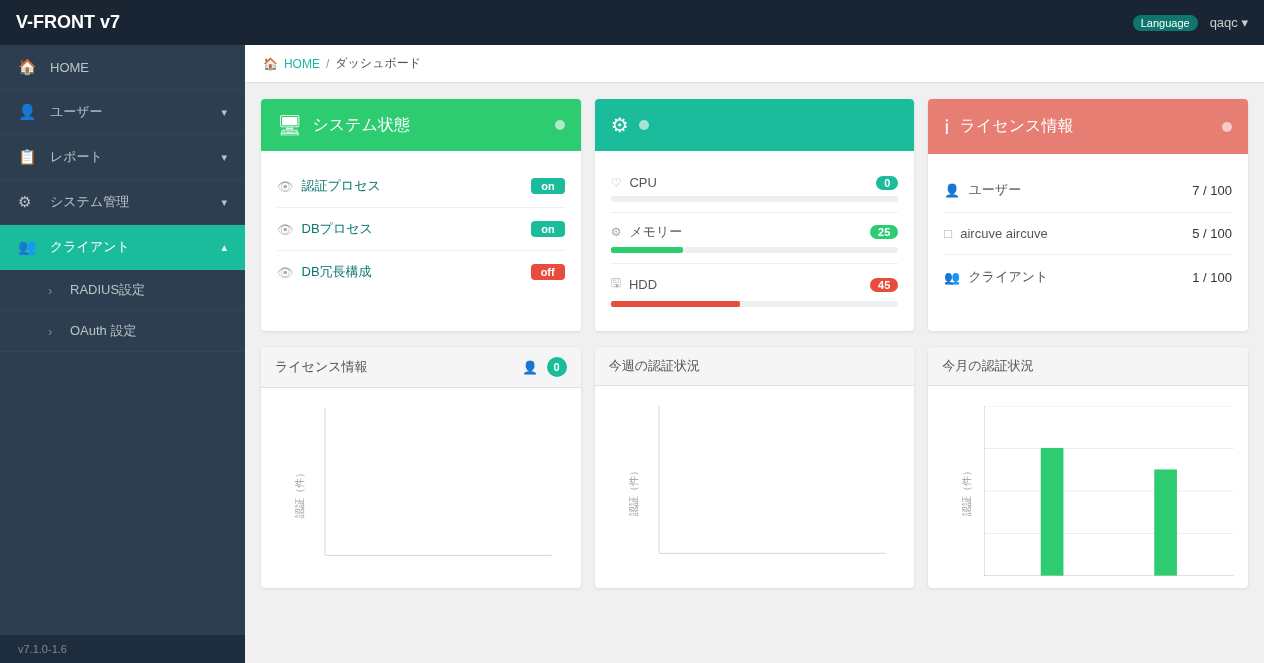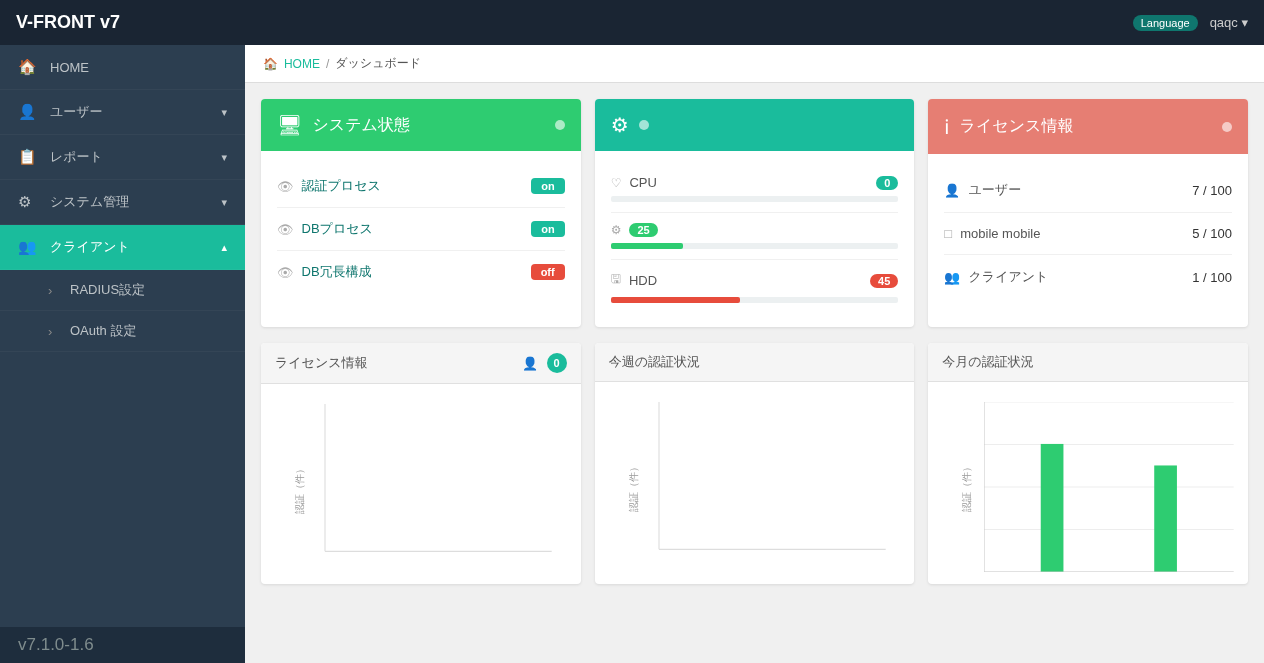--- a/index.html
+++ b/index.html
@@ -58,21 +58,21 @@
       cursor: pointer;
       font-size: 13px;
       border-bottom: 1px solid rgba(255,255,255,0.04);
     }
     .sidebar-sub-item .sub-arrow { width: 14px; margin-right: 8px; color: #888; }
     .sidebar-version {
       position: absolute;
       bottom: 0; left: 0; right: 0;
       padding: 8px 18px;
       color: #7f8c8d;
-      font-size: 17px;
+      font-size: 11px;
       background: #1e2d3d;
     }
 
     
     #main {
       margin-left: 245px;
       margin-top: 45px;
       padding: 0;
       min-height: calc(100vh - 45px);
     }
@@ -345,20 +345,21 @@
               <span class="hw-badge hw-badge-blue">0</span>
             </div>
             <div class="progress-bar-bg">
               <div class="progress-bar-fill fill-teal" style="width: 0%;"></div>
             </div>
           </div>
 
           <div class="hw-row">
             <div class="hw-row-header">
               <span class="hr-icon">⚙</span>
+              <span class="hr-label">メモリー</span>
               <span class="hw-badge hw-badge-green">25</span>
             </div>
             <div class="progress-bar-bg">
               <div class="progress-bar-fill fill-green" style="width: 25%;"></div>
             </div>
           </div>
 
           <div class="hw-row">
             <div class="hw-row-header">
               <span class="hr-icon">🖫</span>
@@ -379,21 +380,21 @@
           <span class="ch-dot"></span>
         </div>
         <div class="card-body">
           <div class="license-row">
             <span class="lr-icon">👤</span>
             <span class="lr-label">ユーザー</span>
             <span class="lr-value">7 / 100</span>
           </div>
           <div class="license-row">
             <span class="lr-icon">□</span>
-            <span class="lr-label">mobile mobile</span>
+            <span class="lr-label">aircuve aircuve</span>
             <span class="lr-value">5 / 100</span>
           </div>
           <div class="license-row">
             <span class="lr-icon">👥</span>
             <span class="lr-label">クライアント</span>
             <span class="lr-value">1 / 100</span>
           </div>
         </div>
       </div>
 

